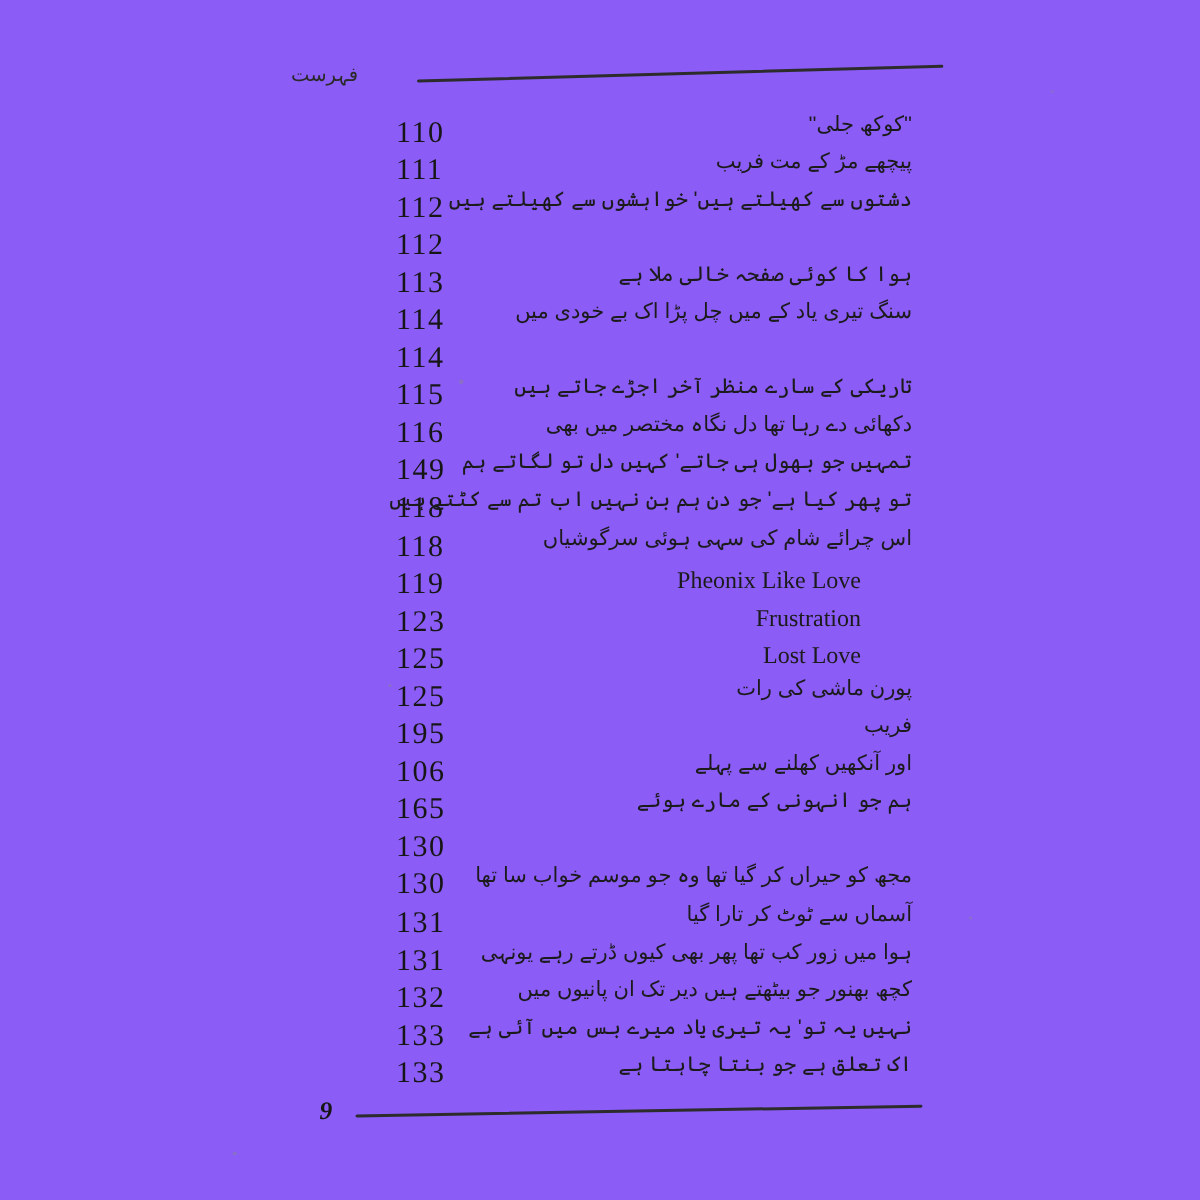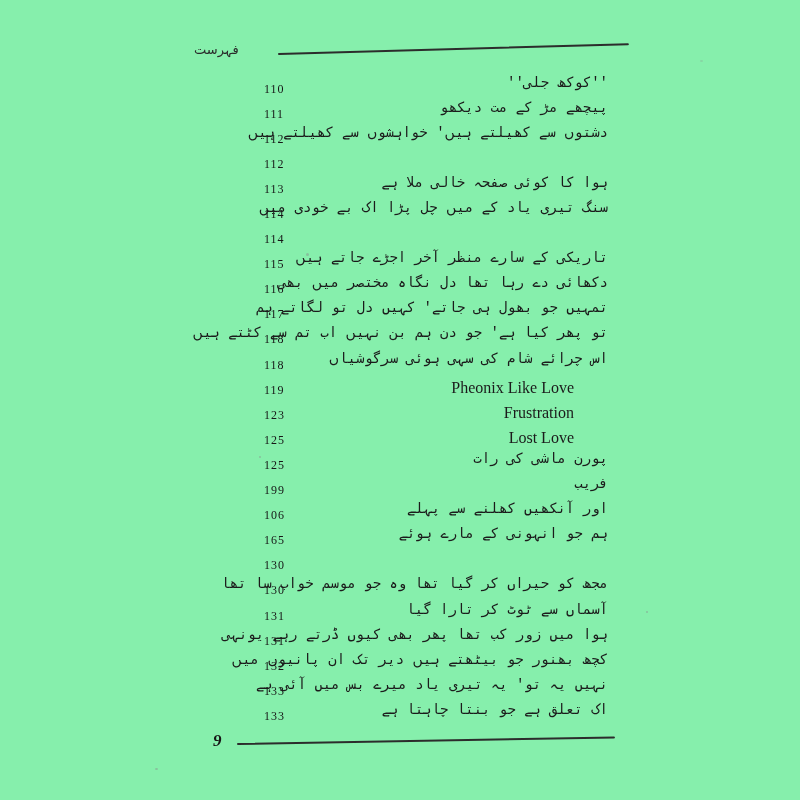--- a/index.html
+++ b/index.html
@@ -9,21 +9,21 @@
     height: 800px;
     background: #fdfdfc;
     font-family: "Liberation Serif", serif;
     color: #1e1e1e;
     overflow: hidden;
   }
   .page {
     position: relative;
     width: 800px;
     height: 800px;
-    background: #86efac;
+    background: #8b5cf6;
   }
   
   .contents-heading {
     position: absolute;
     left: 194px;
     top: 42px;
     font-family: "DejaVu Sans", sans-serif;
     font-size: 13px;
     color: #2a2a2a;
     direction: rtl;
@@ -48,33 +48,33 @@
   }
   .toc-row {
     position: relative;
     height: 25.1px;
   }
   .toc-num {
     position: absolute;
     left: 74px;
     top: 50%;
     transform: translateY(-50%);
-    font-size: 12px;
+    font-size: 20px;
     letter-spacing: 1px;
     color: #161616;
   }
   .toc-title {
     position: absolute;
     right: 2px;
     top: 50%;
     white-space: nowrap;
     color: #1b1b1b;
   }
   .toc-title.urdu {
-    font-family: Liberation Mono, monospace;
+    font-family: Liberation Sans, sans-serif;
     font-size: 14px;
     transform: translateY(calc(-50% - 7px));
     direction: rtl;
   }
   .toc-title.english {
     font-family: "Liberation Serif", serif;
     font-size: 16px;
     right: 36px;
     transform: translateY(calc(-50% - 2px));
   }
@@ -122,21 +122,21 @@
   <div class="header-rule"></div>
 
   <div class="toc" id="toc-list">
   <div class="toc-row">
     <span class="toc-num">110</span>
     <span class="toc-title urdu" dir="rtl">''کوکھ جلی''</span>
   </div>
 
   <div class="toc-row">
     <span class="toc-num">111</span>
-    <span class="toc-title urdu" dir="rtl">پیچھے مڑ کے مت دیکھو</span>
+    <span class="toc-title urdu" dir="rtl">پیچھے مڑ کے مت فریب</span>
   </div>
 
   <div class="toc-row">
     <span class="toc-num">112</span>
     <span class="toc-title urdu" dir="rtl">دشتوں سے کھیلتے ہیں' خواہشوں سے کھیلتے ہیں</span>
   </div>
 
   <div class="toc-row">
     <span class="toc-num">112</span>
   </div>
@@ -159,21 +159,21 @@
     <span class="toc-num">115</span>
     <span class="toc-title urdu" dir="rtl">تاریکی کے سارے منظر آخر اجڑے جاتے ہیں</span>
   </div>
 
   <div class="toc-row">
     <span class="toc-num">116</span>
     <span class="toc-title urdu" dir="rtl">دکھائی دے رہا تھا دل نگاہ مختصر میں بھی</span>
   </div>
 
   <div class="toc-row">
-    <span class="toc-num">117</span>
+    <span class="toc-num">149</span>
     <span class="toc-title urdu" dir="rtl">تمہیں جو بھول ہی جاتے' کہیں دل تو لگاتے ہم</span>
   </div>
 
   <div class="toc-row">
     <span class="toc-num">118</span>
     <span class="toc-title urdu" dir="rtl">تو پھر کیا ہے' جو دن ہم بن نہیں اب تم سے کٹتے ہیں</span>
   </div>
 
   <div class="toc-row">
     <span class="toc-num">118</span>
@@ -194,21 +194,21 @@
     <span class="toc-num">125</span>
     <span class="toc-title english">Lost Love</span>
   </div>
 
   <div class="toc-row">
     <span class="toc-num">125</span>
     <span class="toc-title urdu" dir="rtl">پورن ماشی کی رات</span>
   </div>
 
   <div class="toc-row">
-    <span class="toc-num">199</span>
+    <span class="toc-num">195</span>
     <span class="toc-title urdu" dir="rtl">فریب</span>
   </div>
 
   <div class="toc-row">
     <span class="toc-num">106</span>
     <span class="toc-title urdu" dir="rtl">اور آنکھیں کھلنے سے پہلے</span>
   </div>
 
   <div class="toc-row">
     <span class="toc-num">165</span>

